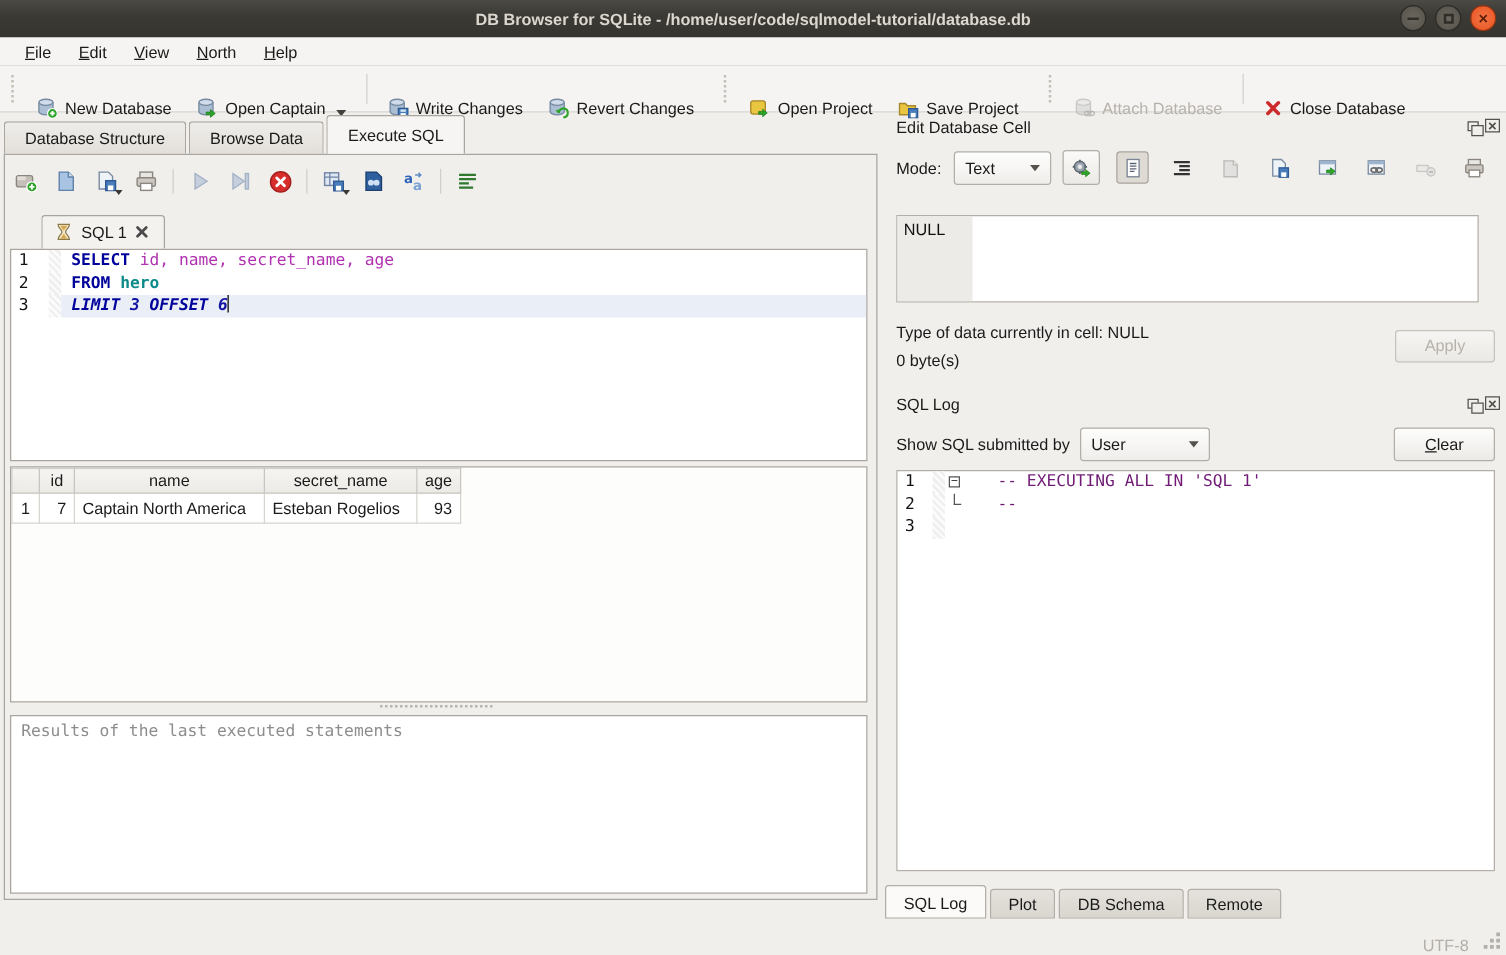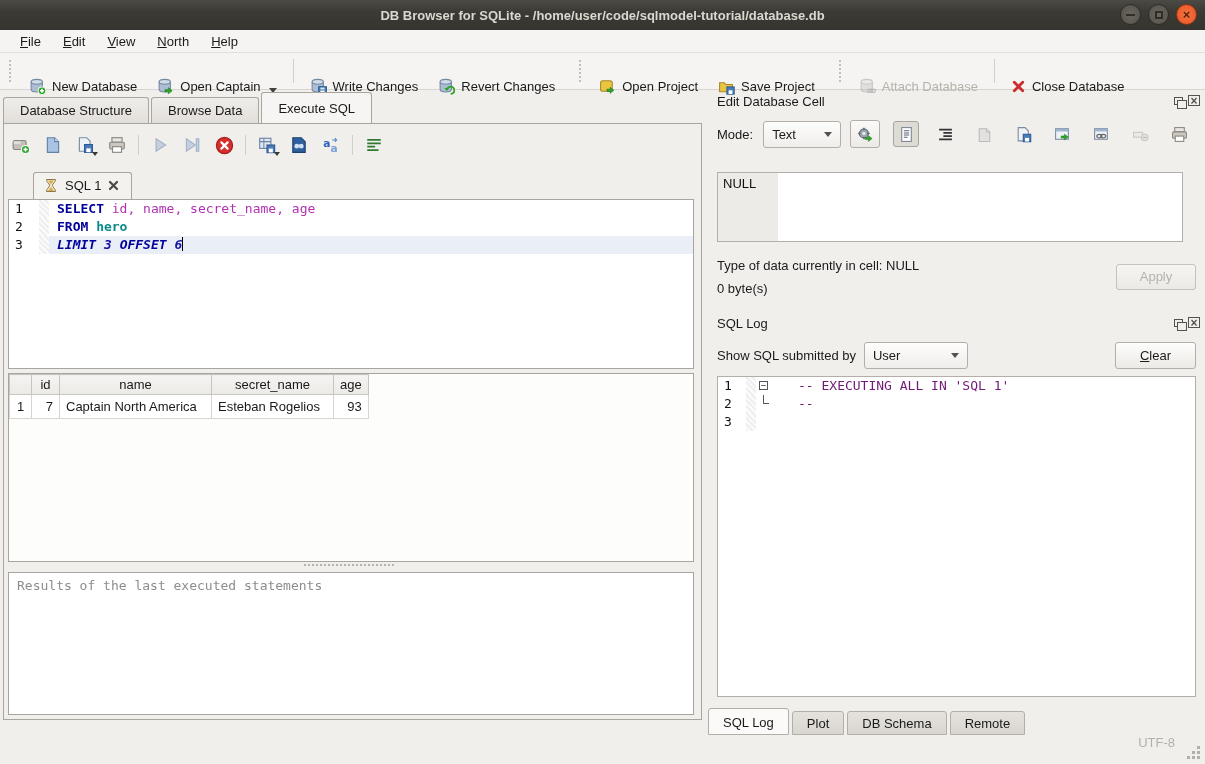--- a/index.html
+++ b/index.html
@@ -142,21 +142,21 @@
     border-left:1px solid #555; border-bottom:1px solid #555; }
   .log-text { color:#701a75; white-space:pre; padding-left:2px;margin-left:24px; }
 
   .bottom-tabs { position:absolute; left:3px; top:618px; height:27px; display:flex; align-items:flex-end; gap:3px; }
   .btab { padding:4px 14px; background:linear-gradient(#e5e2dd,#d9d5cf); border:1px solid #b3afa8;
     border-radius:3px 3px 0 0; height:24px; }
   .btab.active { background:#fbfaf8; height:27px; padding-top:6px; }
 
   
   .statusbar { position:absolute; left:0; top:735px; width:1205px; height:29px; background:#f1efec;
-    display:flex; align-items:flex-start; justify-content:flex-end; }
+    display:flex; align-items:flex-end; justify-content:flex-end; }
   .encoding { color:#b4b0a9; margin-right:30px; }
   .grip { position:absolute; right:5px; bottom:5px; width:3px; height:3px; background:#b4b0a9;
     box-shadow:-5px 5px 0 #b4b0a9, 0 5px 0 #b4b0a9, -10px 10px 0 #b4b0a9, -5px 10px 0 #b4b0a9, 0 10px 0 #b4b0a9;
     transform:translateY(-10px); }
 
   svg { display:block; }
 </style>
 </head>
 <body>
 

